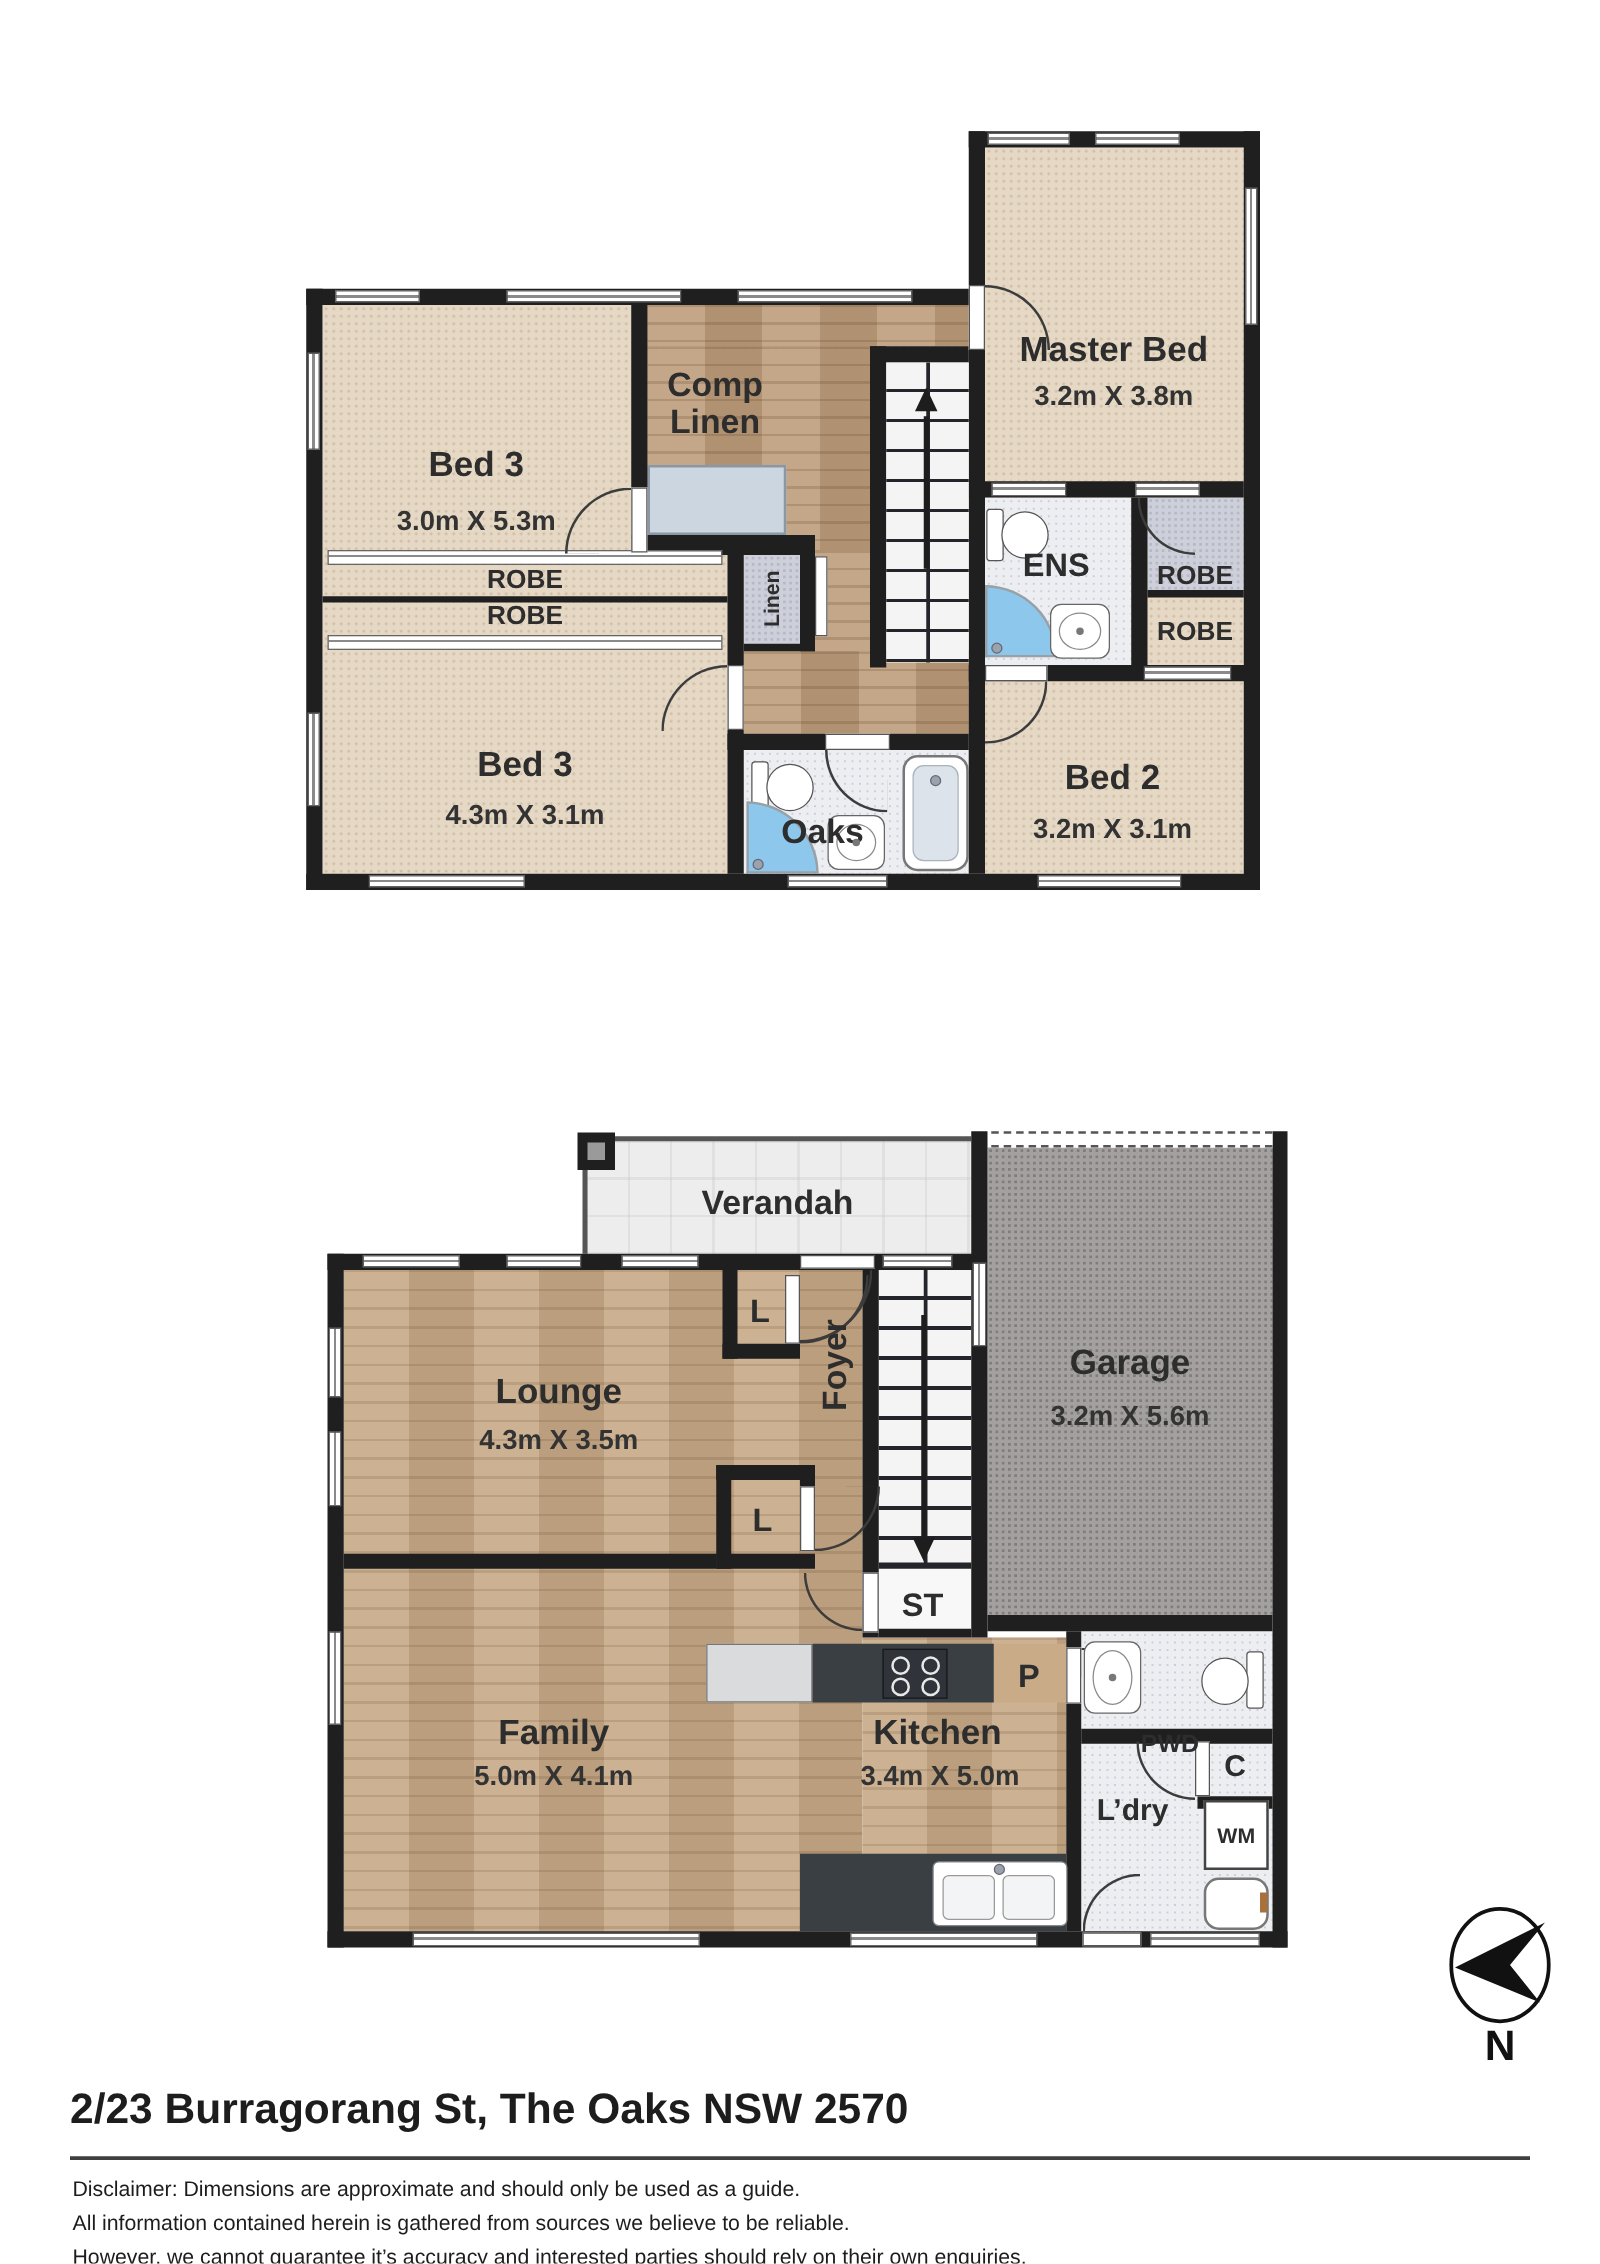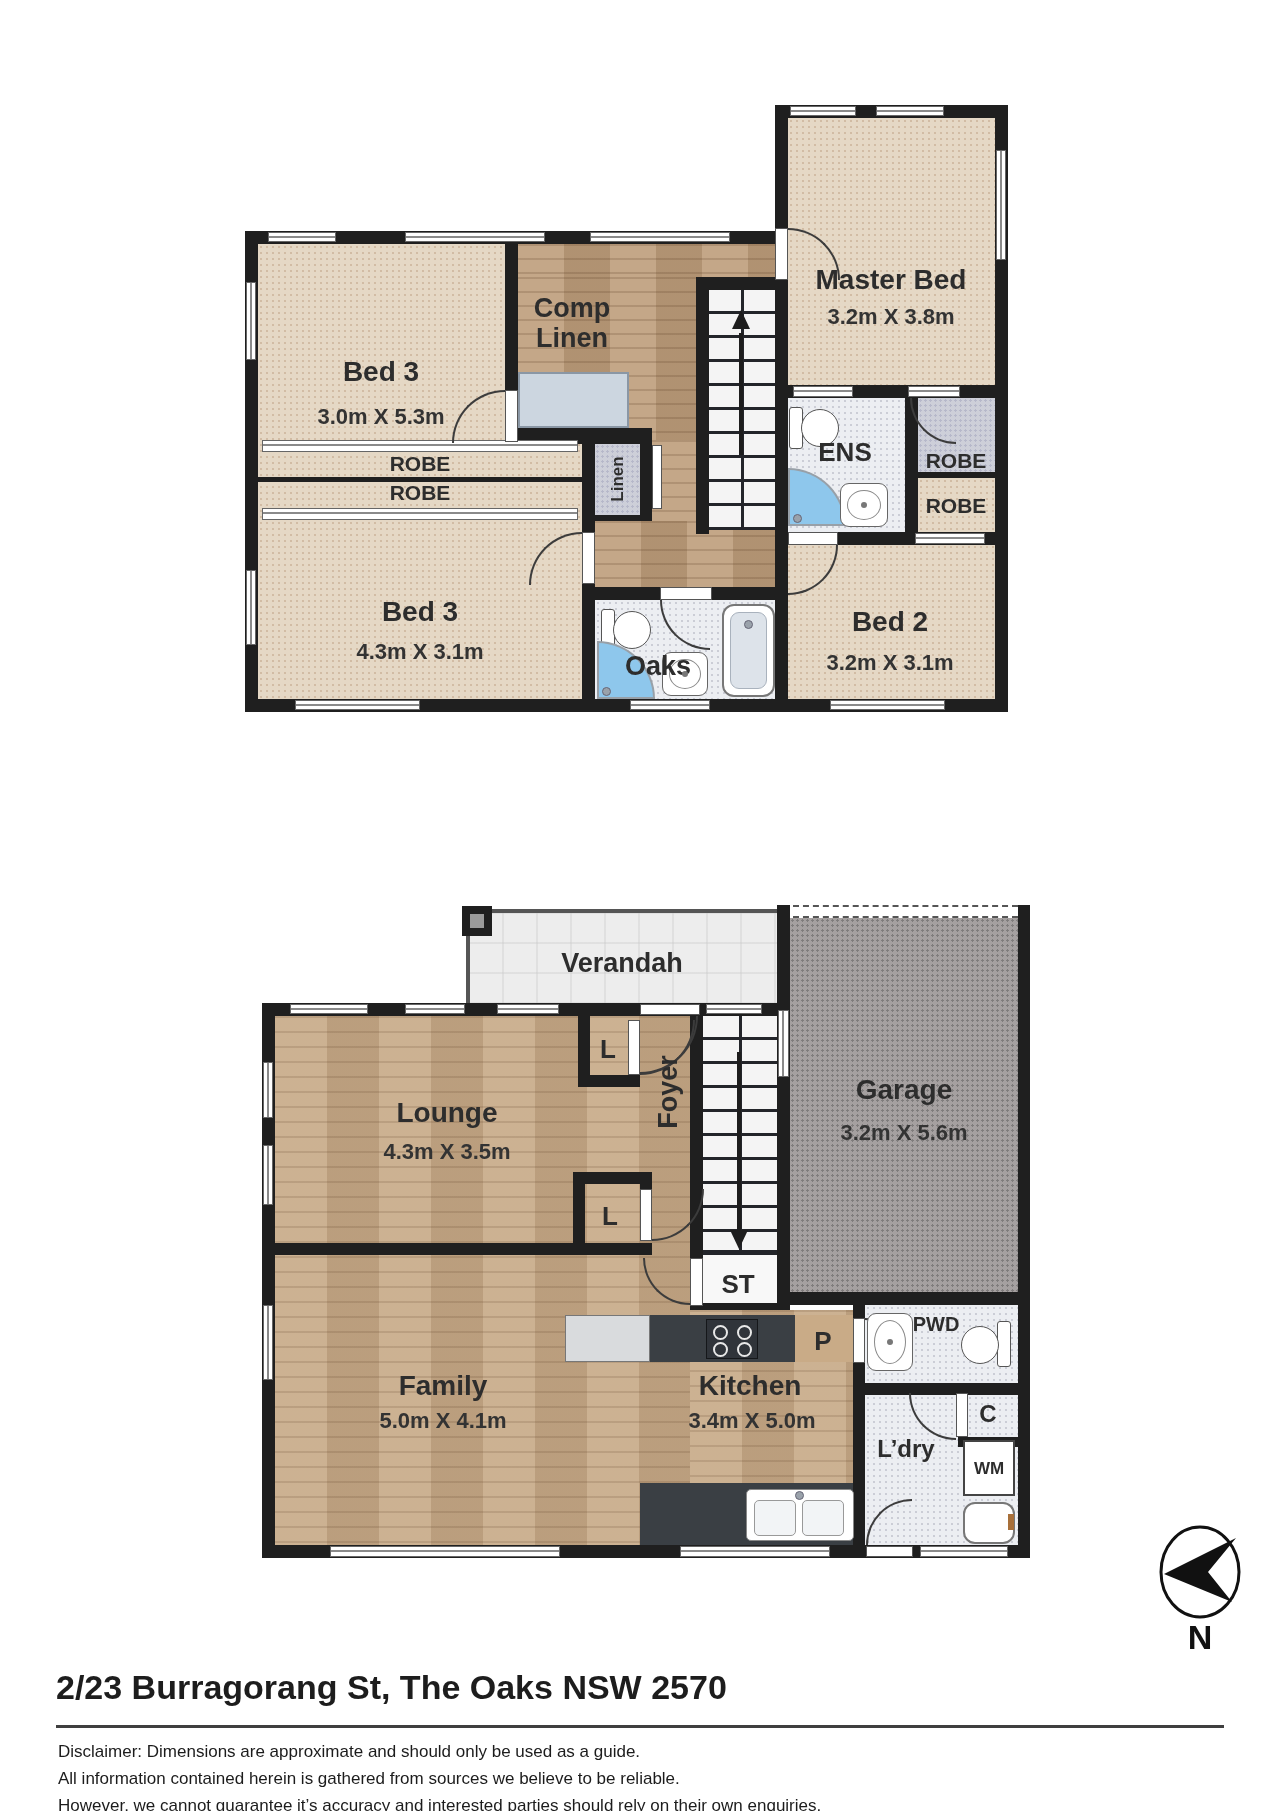--- a/index.html
+++ b/index.html
@@ -254,21 +254,21 @@
   <div class="lbl" style="left:904px;top:1090px">Garage</div>
   <div class="lbl dim" style="left:904px;top:1133px">3.2m X 5.6m</div>
   <div class="lbl" style="left:608px;top:1049px;font-size:26px">L</div>
   <div class="lbl" style="left:610px;top:1216px;font-size:26px">L</div>
   <div class="lbl" style="left:738px;top:1284px;font-size:26px">ST</div>
   <div class="lbl" style="left:443px;top:1386px">Family</div>
   <div class="lbl dim" style="left:443px;top:1421px">5.0m X 4.1m</div>
   <div class="lbl" style="left:750px;top:1386px">Kitchen</div>
   <div class="lbl dim" style="left:752px;top:1421px">3.4m X 5.0m</div>
   <div class="lbl" style="left:823px;top:1341px;font-size:26px">P</div>
-  <div class="lbl" style="left:936px;top:1324px;font-size:20px">PWD</div>
+  <div class="lbl" style="left:936px;top:1396px;font-size:20px">PWD</div>
   <div class="lbl" style="left:988px;top:1414px;font-size:24px">C</div>
   <div class="lbl" style="left:906px;top:1449px;font-size:24px">L’dry</div>
   <div class="lbl" style="left:989px;top:1469px;font-size:17px">WM</div>
 
   <svg class="a" style="left:1158px;top:1524px" width="84" height="96" viewBox="0 0 84 96">
     <ellipse cx="42" cy="48" rx="39" ry="45" fill="#fff" stroke="#111" stroke-width="3"></ellipse>
     <polygon points="6,50 78,14 50,48 74,78" fill="#111"></polygon>
   </svg>
   <div class="northN">N</div>
 

